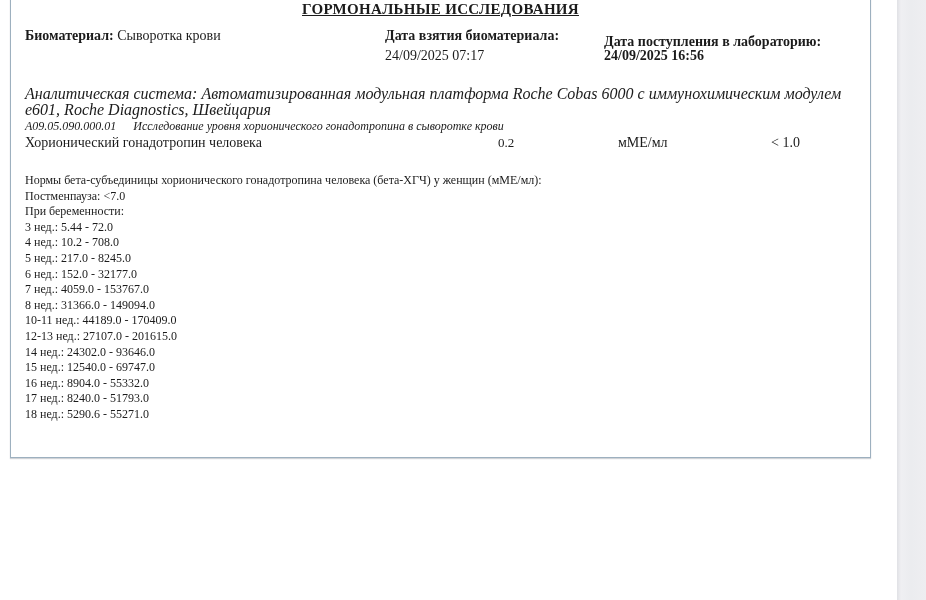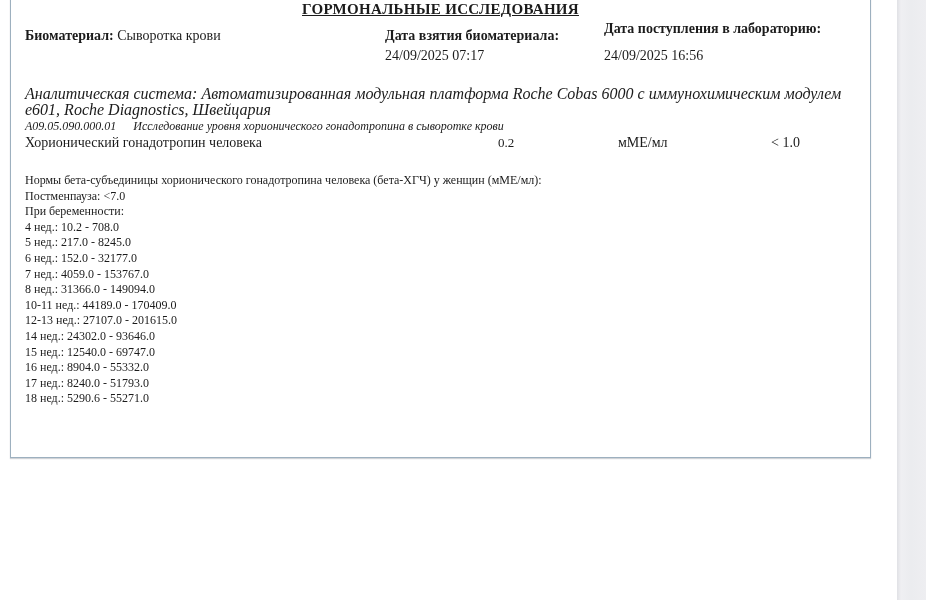--- a/index.html
+++ b/index.html
@@ -109,39 +109,40 @@
     <div class="report-title">ГОРМОНАЛЬНЫЕ ИССЛЕДОВАНИЯ</div>
 
     <div class="info-label" style="left:14px; top:39px;">
       <span>Биоматериал:</span>
       <span class="inline-normal">Сыворотка крови</span>
     </div>
 
     <div class="info-label" style="left:374px; top:39px;">Дата взятия биоматериала:</div>
     <div class="info-value" style="left:374px; top:59px;">24/09/2025 07:17</div>
 
-    <div class="info-label" style="left:593px; top:32px;">Дата поступления в лабораторию:</div>
-    <div class="info-value" style="left:593px; top:59px;">24/09/2025 16:56</div>
+    <div class="info-label" style="left:593px; top:45px;">Дата поступления в лабораторию:</div>
+    <div class="info-value" style="left:593px; top:59px;font-weight:bold;">24/09/2025 16:56</div>
 
     <div class="system-note">Аналитическая система: Автоматизированная модульная платформа Roche Cobas 6000 с иммунохимическим модулем e601, Roche Diagnostics, Швейцария</div>
 
     <div class="code-line">
       <span class="code">A09.05.090.000.01</span>
       <span>Исследование уровня хорионического гонадотропина в сыворотке крови</span>
     </div>
 
     <div class="result-name">Хорионический гонадотропин человека</div>
     <div class="result-value">0.2</div>
     <div class="result-unit">мМЕ/мл</div>
     <div class="result-ref">&lt; 1.0</div>
 
     <div class="norms">
       <div>Нормы бета-субъединицы хорионического гонадотропина человека (бета-ХГЧ) у женщин (мМЕ/мл):</div>
       <div>Постменпауза: &lt;7.0</div>
       <div>При беременности:</div>
+      <div>3 нед.: 5.44 - 72.0</div>
       <div>4 нед.: 10.2 - 708.0</div>
       <div>5 нед.: 217.0 - 8245.0</div>
       <div>6 нед.: 152.0 - 32177.0</div>
       <div>7 нед.: 4059.0 - 153767.0</div>
       <div>8 нед.: 31366.0 - 149094.0</div>
       <div>10-11 нед.: 44189.0 - 170409.0</div>
       <div>12-13 нед.: 27107.0 - 201615.0</div>
       <div>14 нед.: 24302.0 - 93646.0</div>
       <div>15 нед.: 12540.0 - 69747.0</div>
       <div>16 нед.: 8904.0 - 55332.0</div>

